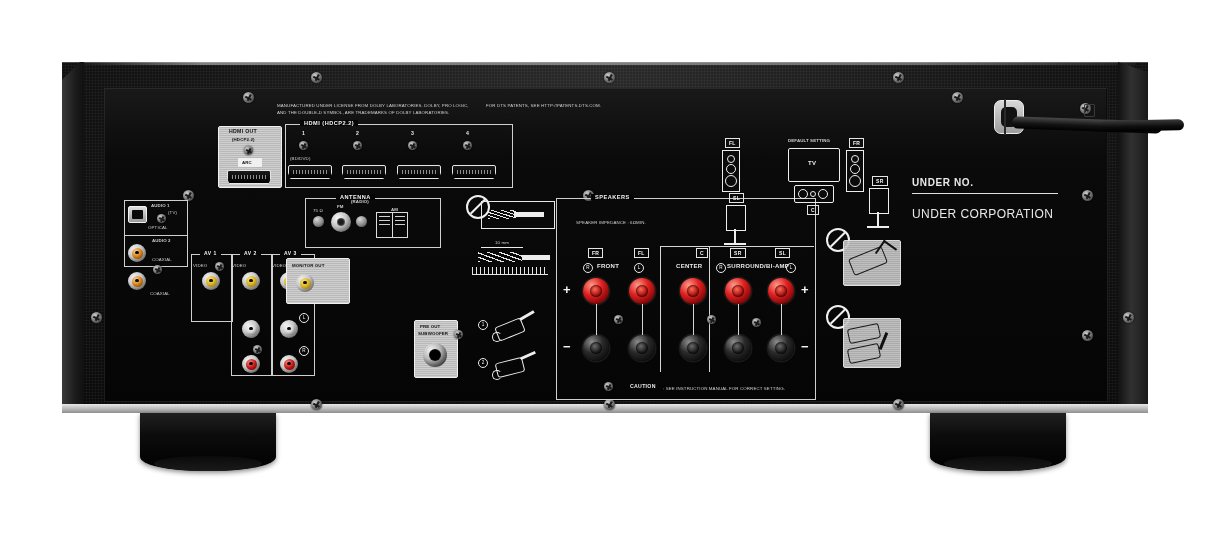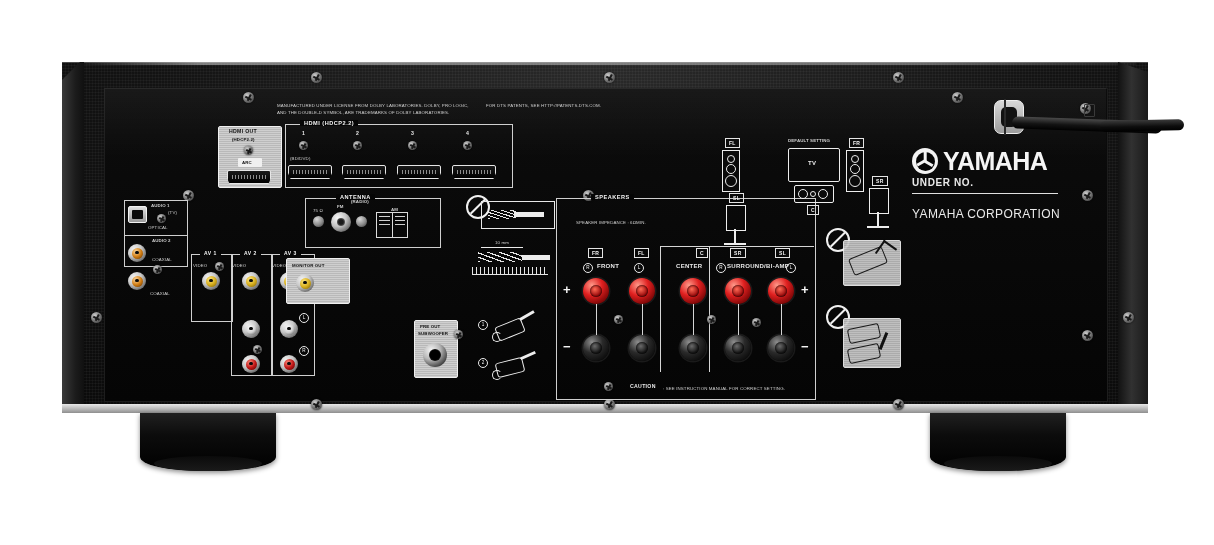--- a/index.html
+++ b/index.html
@@ -489,31 +489,23 @@
   <div class="plate" style="left:843px;top:240px;width:56px;height:44px;opacity:.92;"></div>
   <div style="position:absolute;left:850px;top:252px;width:34px;height:16px;border:1.5px solid #1a1a1a;border-radius:3px;transform:rotate(-22deg);"></div>
   <div style="position:absolute;left:878px;top:243px;width:14px;height:14px;border-left:2px solid #111;border-top:2px solid #111;transform:rotate(35deg);"></div>
 
   <div class="prohib" style="left:826px;top:305px;"></div>
   <div class="plate" style="left:843px;top:318px;width:56px;height:48px;opacity:.92;"></div>
   <div style="position:absolute;left:848px;top:326px;width:30px;height:13px;border:1.5px solid #1a1a1a;border-radius:3px;transform:rotate(-12deg);"></div>
   <div style="position:absolute;left:848px;top:346px;width:30px;height:13px;border:1.5px solid #1a1a1a;border-radius:3px;transform:rotate(-12deg);"></div>
   <div style="position:absolute;left:882px;top:332px;width:3px;height:18px;background:#111;transform:rotate(22deg);"></div>
 
-  <div class="ylogo" style="left:912px;top:148px;">
-    <div class="ytuning">
-      <span class="yfork" style="transform:translate(-50%,-100%) rotate(0deg);"></span>
-      <span class="yfork" style="transform:translate(-50%,-100%) rotate(120deg);"></span>
-      <span class="yfork" style="transform:translate(-50%,-100%) rotate(240deg);"></span>
-    </div>
-    <div class="ywordmark">YAMAHA</div>
-  </div>
   <div class="txt" style="left:912px;top:177px;font-size:10px;font-weight:bold;letter-spacing:.6px;">UNDER NO.</div>
   <div class="rule" style="left:912px;top:193px;width:146px;"></div>
-  <div class="txt" style="left:912px;top:208px;font-size:12px;letter-spacing:.4px;">YAMAHA CORPORATION</div>
+  <div class="txt" style="left:912px;top:208px;font-size:12px;letter-spacing:.4px;">UNDER CORPORATION</div>
 
   <div class="cordplug" style="left:994px;top:100px;"></div>
   <div class="cordwire" style="left:1012px;top:119px;width:150px;transform:rotate(2deg);"></div>
   <div class="cordwire b" style="left:1100px;top:120px;width:84px;height:11px;transform:rotate(-1deg);"></div>
   <div style="position:absolute;left:1004px;top:99px;width:2px;height:36px;background:#2a2a2a;"></div>
 
   <div style="position:absolute;left:1084px;top:104px;width:9px;height:11px;border:1px solid #3a3a3a;border-radius:1px;"></div>
 
 </div>
 

